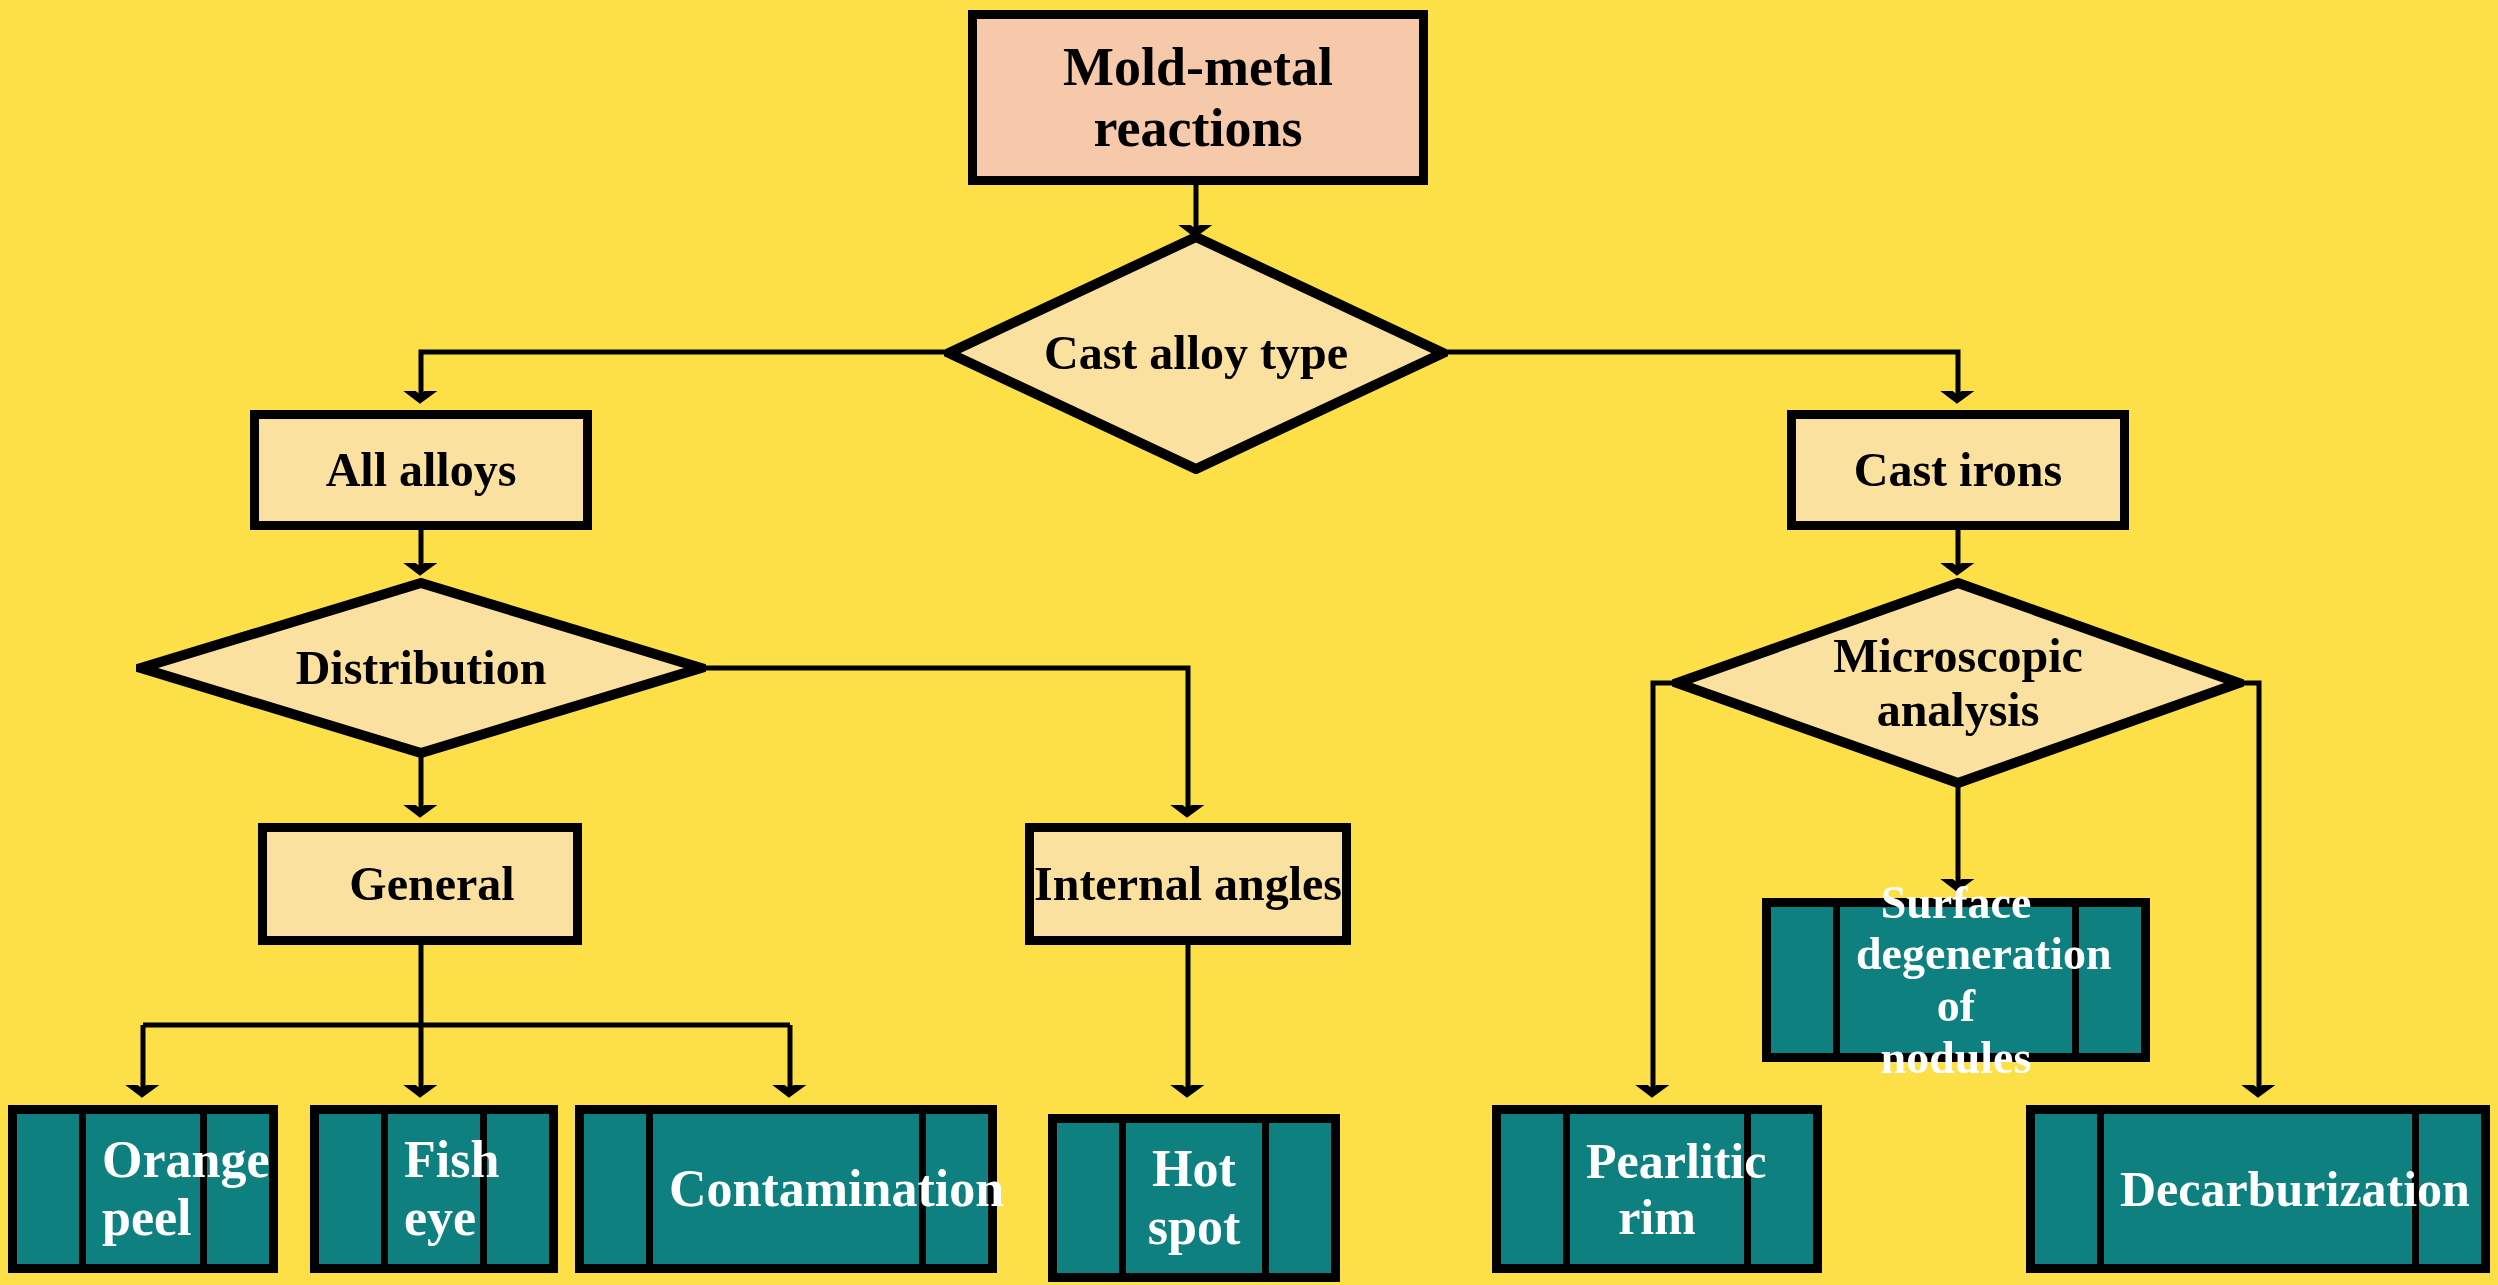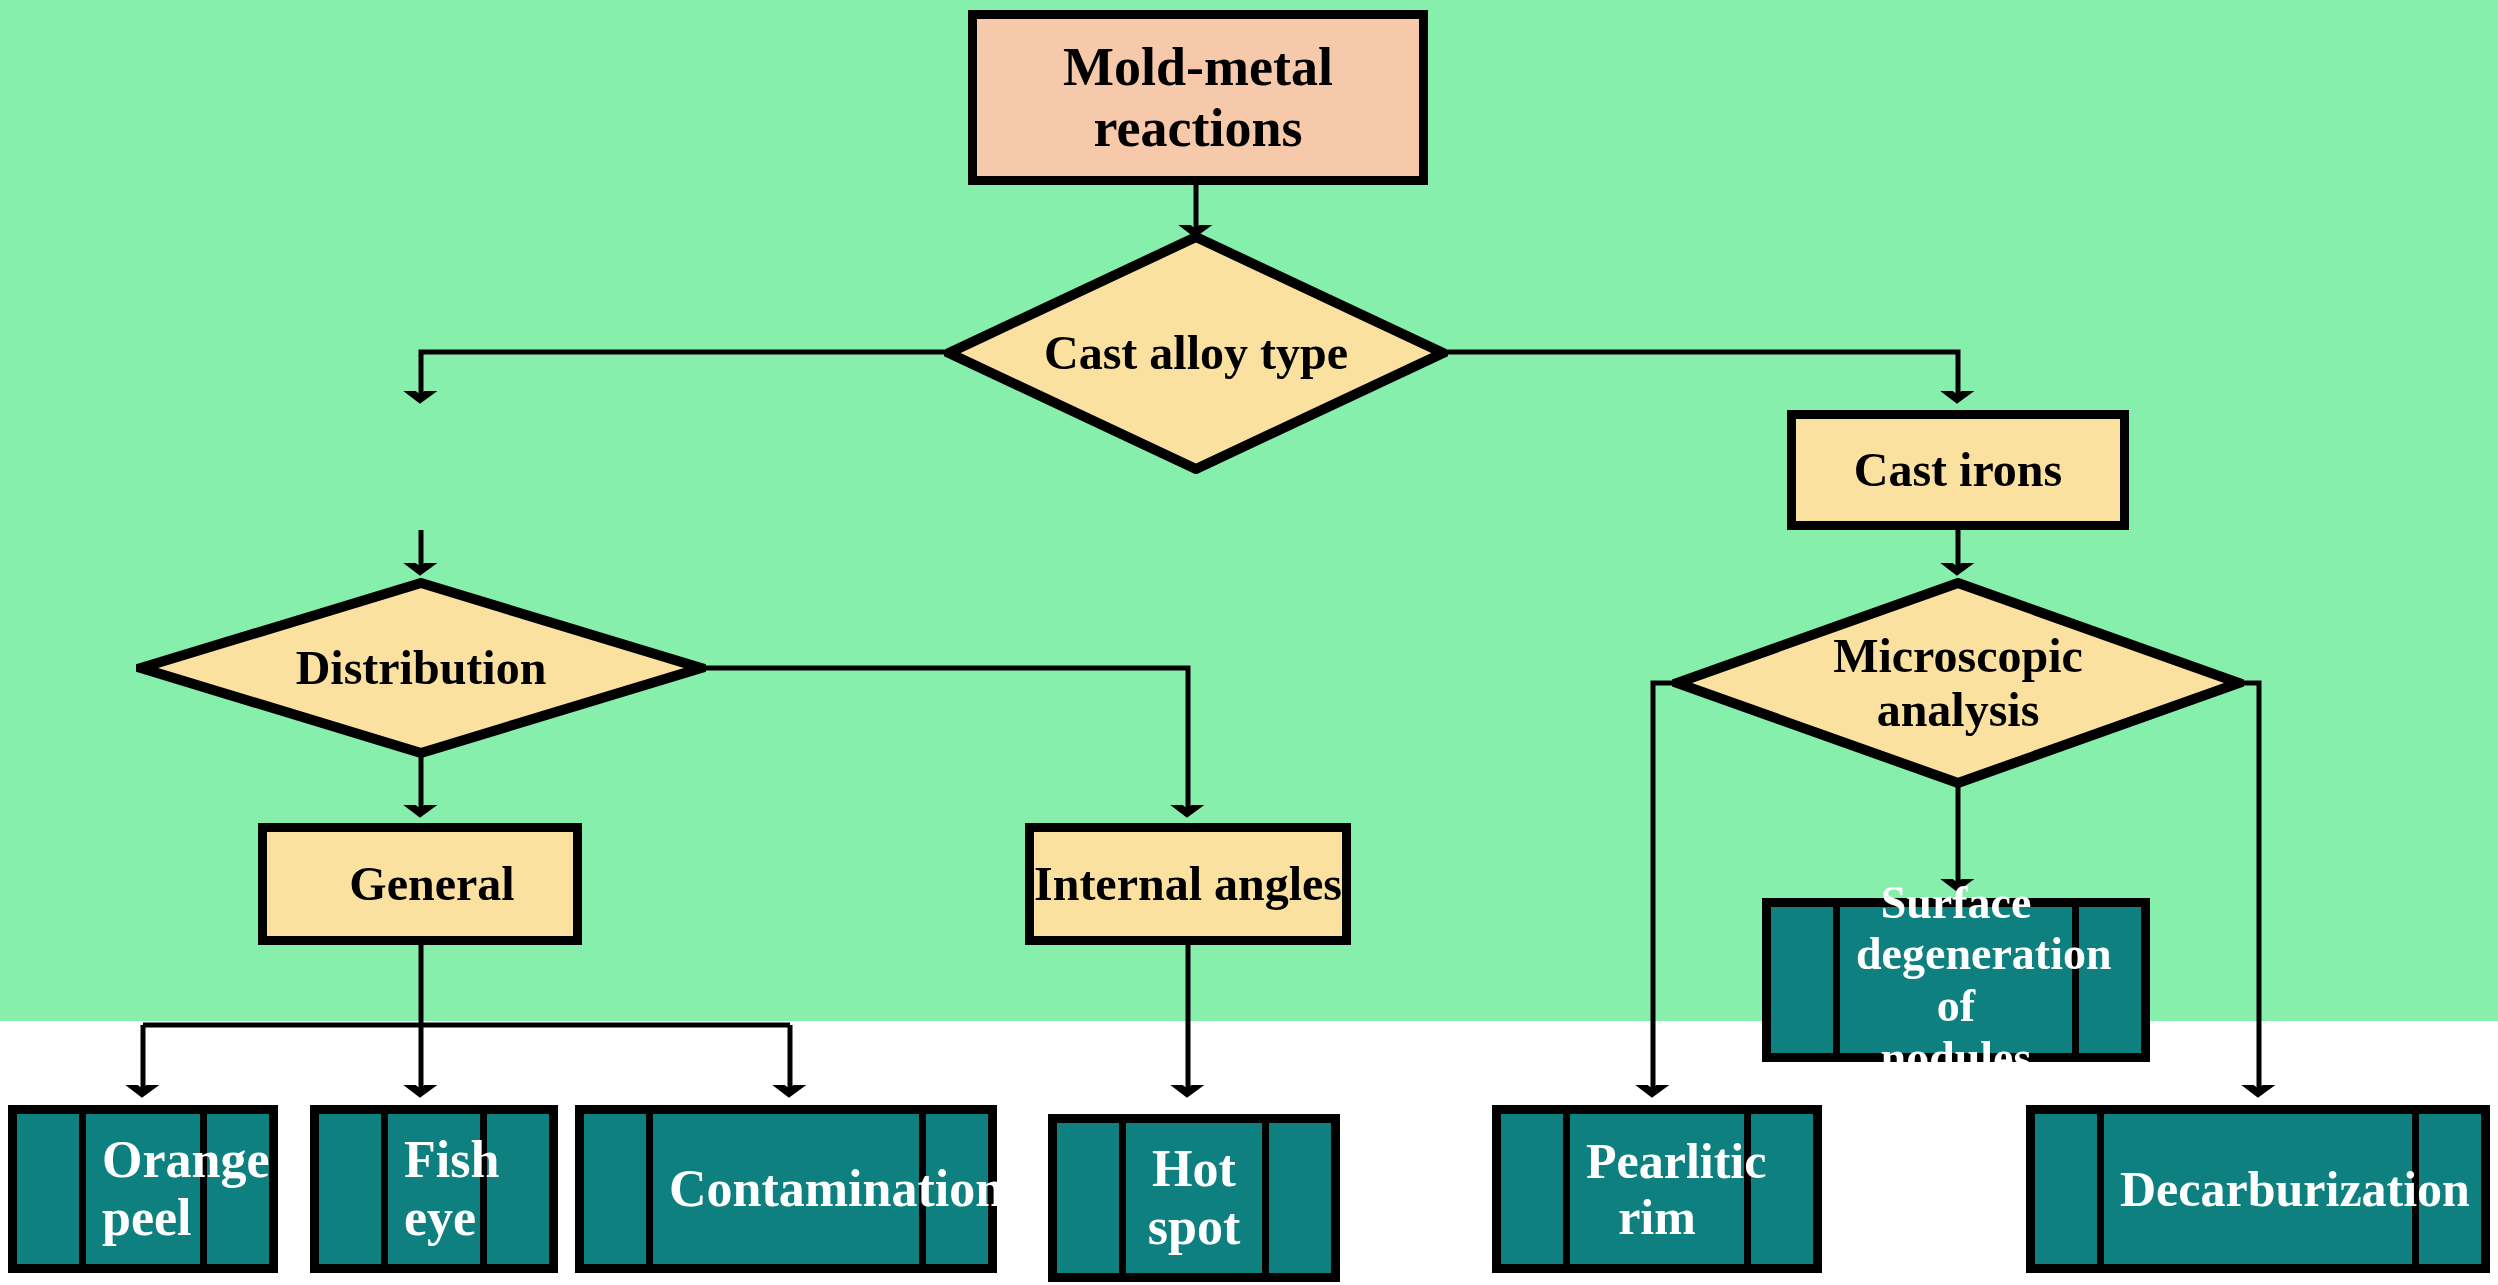--- a/index.html
+++ b/index.html
@@ -9,22 +9,22 @@
   }
   body {
     width: 2498px;
     height: 1285px;
     font-family: "Liberation Serif", "DejaVu Serif", serif;
     overflow: hidden;
   }
   #canvas {
     position: relative;
     width: 2498px;
-    height: 1021px;
-    background: #86efac;
+    height: 1285px;
+    background: #fde047;
   }
   #edges {
     position: absolute;
     left: 0;
     top: 0;
     width: 2498px;
     height: 1285px;
     pointer-events: none;
   }
 
@@ -146,20 +146,23 @@
     <span>Mold-metal reactions</span>
   </div>
 
   <div class="node diamond fs-48" style="left:944px; top:232px; width:504px; height:242px;">
     <svg class="dshape" viewBox="0 0 504 242" preserveAspectRatio="none">
       <polygon points="252,5 499,121 252,237 5,121" fill="#fbe1a0" stroke="#000000" stroke-width="10"></polygon>
     </svg>
     <span class="dlabel">Cast alloy type</span>
   </div>
 
+  <div class="node rect stage fs-48" style="left:250px; top:410px; width:342px; height:120px;">
+    <span>All alloys</span>
+  </div>
 
   <div class="node rect stage fs-48" style="left:1787px; top:410px; width:342px; height:120px;">
     <span>Cast irons</span>
   </div>
 
   <div class="node diamond fs-48" style="left:136px; top:578px; width:570px; height:180px;">
     <svg class="dshape" viewBox="0 0 570 180" preserveAspectRatio="none">
       <polygon points="285,5 565,90 285,175 5,90" fill="#fbe1a0" stroke="#000000" stroke-width="10"></polygon>
     </svg>
     <span class="dlabel">Distribution</span>

